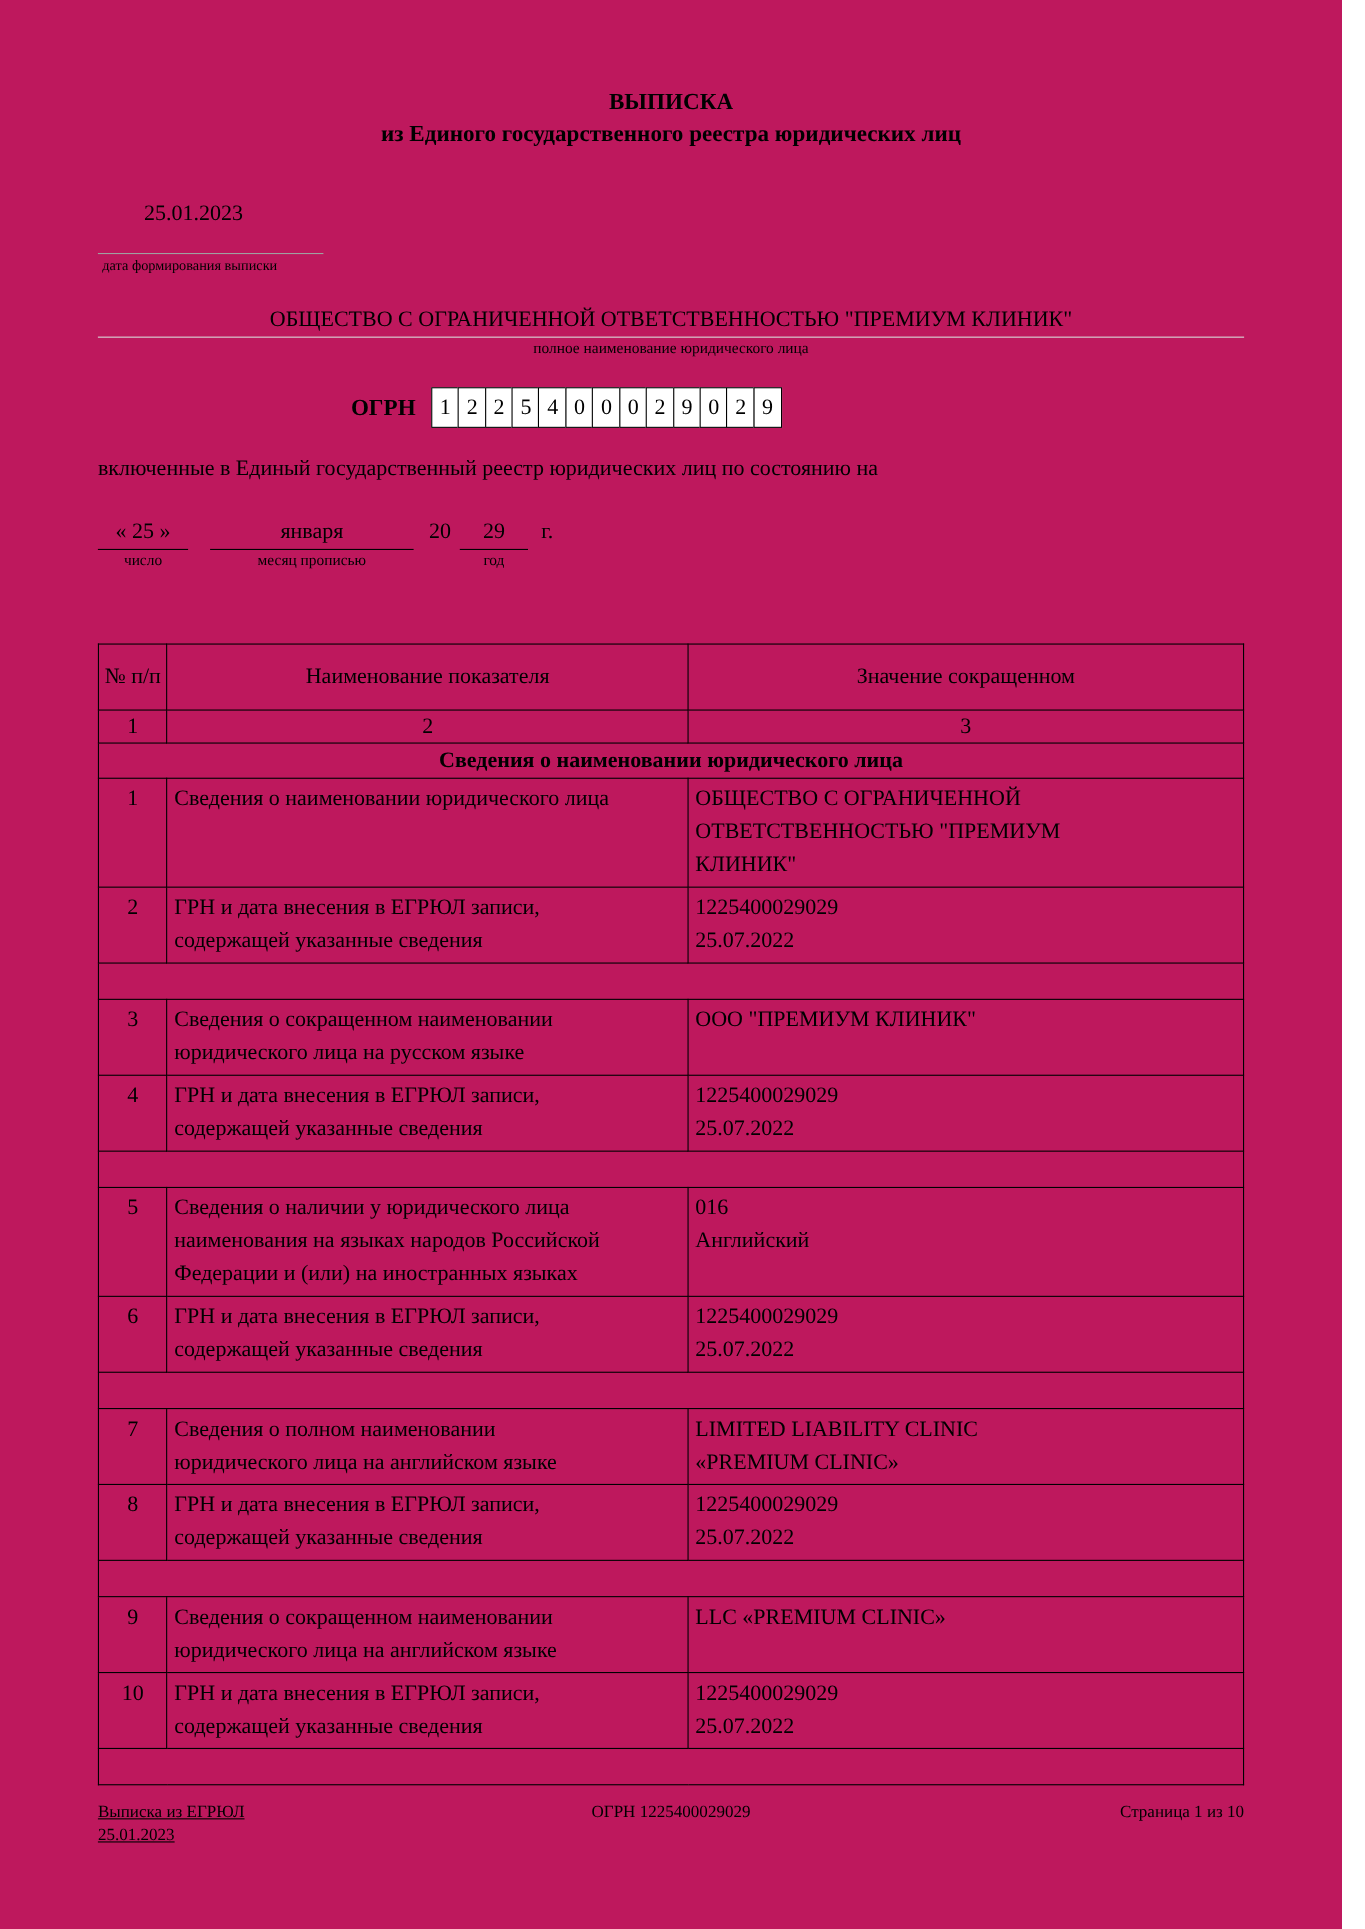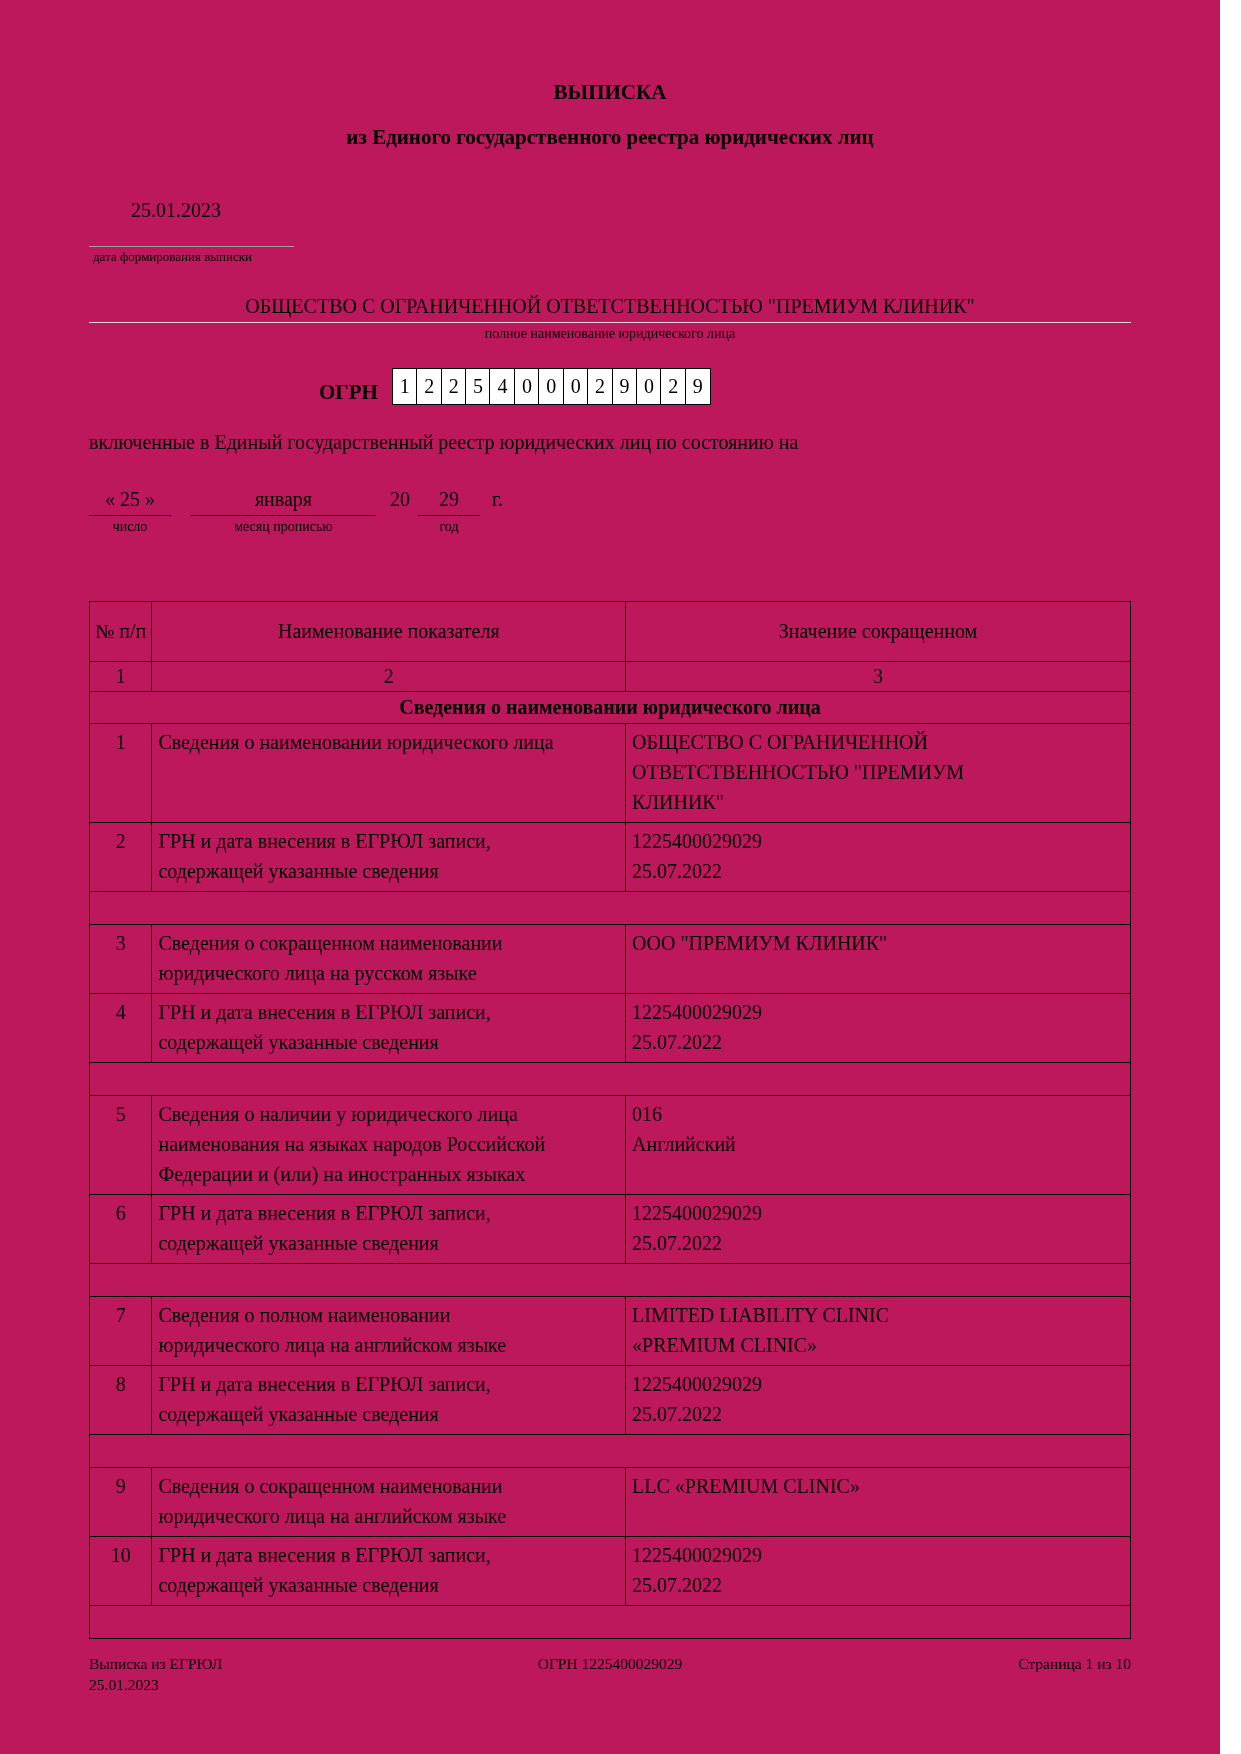--- a/index.html
+++ b/index.html
@@ -5,34 +5,34 @@
   * { margin:0; padding:0; box-sizing:border-box; }
   html,body { background:#ffffff; }
   .page {
     width:1220px; height:1754px; background:#be185d; color:#000;
     font-family:"Liberation Serif","DejaVu Serif",serif;
     position:relative; overflow:hidden;
   }
   .content { padding:78px 89px 0 89px; }
 
   .title { text-align:center; font-weight:bold; font-size:21px; line-height:1.4; }
-  .subtitle { text-align:center; font-weight:bold; font-size:21px; line-height:1.4; margin-top:16px; }
+  .subtitle { text-align:center; font-weight:bold; font-size:21px; line-height:1.4; margin-top:0; }
 
   .form-date-block { margin-top:46px; width:205px; }
   .form-date-value { font-size:20px; padding-left:42px; }
   .form-date-rule { border-bottom:1px solid #a0a0a0; width:205px; margin-top:24px; }
   .form-date-label { font-size:13px; padding-left:4px; margin-top:2px; }
 
   .intro { margin-top:28px; font-size:20px; }
 
   .company-block { margin-top:30px; }
   .company-name { text-align:center; font-size:20px; padding-bottom:4px; border-bottom:1.5px solid #d9d9d9; }
   .company-label { text-align:center; font-size:14px; margin-top:3px; }
 
-  .ogrn-block { margin-top:26px; display:flex; align-items:flex-end; padding-left:230px; }
+  .ogrn-block { margin-top:26px; display:flex; align-items:center; padding-left:230px; }
   .ogrn-label { font-weight:bold; font-size:21px; margin-right:14px; }
   .ogrn-boxes { display:flex; }
   .ogrn-box {
     width:26px; height:37px; border:1.6px solid #000; margin-left:-1.6px;
     display:flex; align-items:center; justify-content:center;
     font-size:20px; background:#fff;
   }
   .ogrn-box:first-child { margin-left:0; }
 
   .included { margin-top:26px; font-size:20px; }
@@ -55,21 +55,21 @@
   table.registry thead th { text-align:center; padding:18px 4px; }
   col.c1 { width:6%; } col.c2 { width:45.5%; } col.c3 { width:48.5%; }
   tr.nums td { text-align:center; padding:3px 4px; }
   tr.section td { font-weight:bold; text-align:center; padding:4px; }
   tr.row td { line-height:1.5; padding:3px 6px 5px 6px; }
   tr.row td.num { text-align:center; }
   tr.spacer td { height:33px; }
   .pre { white-space:pre-line; }
 
   .footer { margin-top:14px; display:flex; font-size:15.5px; line-height:1.4; }
-  .f-left { width:33%; }
+  .f-left { width:33%;text-decoration:underline; }
   .f-center { width:34%; text-align:center; }
   .f-right { width:33%; text-align:right; }
 </style>
 </head>
 <body>
 
 <div class="page">
   <div class="content">
 
     <div class="title">ВЫПИСКА</div>

